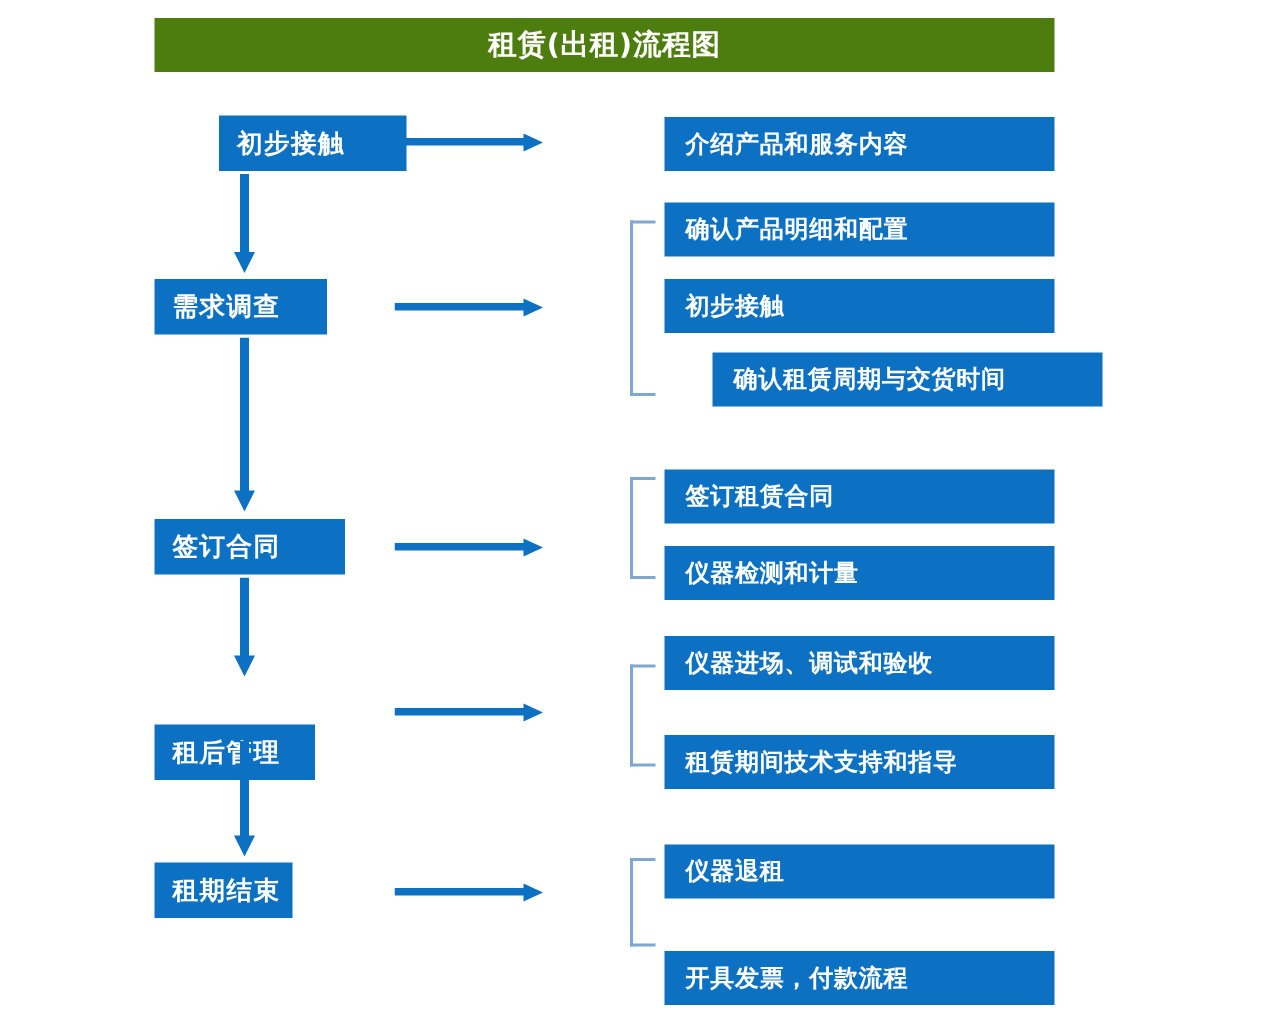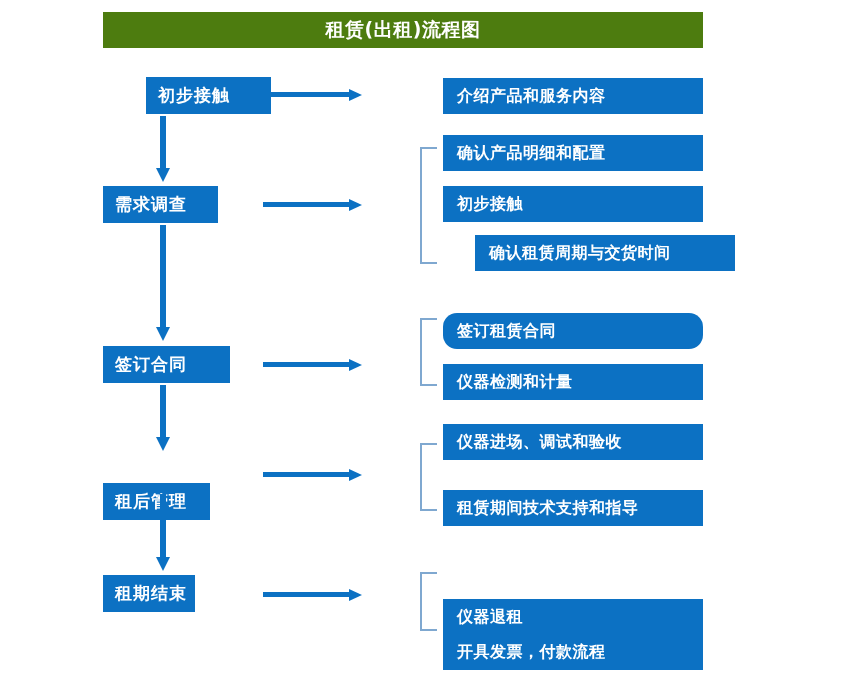--- a/index.html
+++ b/index.html
@@ -172,25 +172,25 @@
   <div class="bracket" style="top:572px; height:59px;"></div>
 
   <div class="detail-box" style="top:78px;">介绍产品和服务内容</div>
 
   <div class="detail-box" style="top:135px;">确认产品明细和配置</div>
 
   <div class="detail-box" style="top:186px;">初步接触</div>
 
   <div class="detail-box" style="top:235px;margin-left:32px;">确认租赁周期与交货时间</div>
 
-  <div class="detail-box" style="top:313px;border-radius:14px;">签订租赁合同</div>
+  <div class="detail-box" style="top:313px;">签订租赁合同</div>
 
   <div class="detail-box" style="top:364px;">仪器检测和计量</div>
 
   <div class="detail-box" style="top:424px;text-align:center;">仪器进场、调试和验收</div>
 
   <div class="detail-box" style="top:490px;">租赁期间技术支持和指导</div>
 
-  <div class="detail-box" style="top:563px;margin-top:36px;">仪器退租</div>
+  <div class="detail-box" style="top:563px;">仪器退租</div>
 
   <div class="detail-box" style="top:634px;text-align:center;">开具发票，付款流程</div>
 
 </div>
 
 </body></html>

